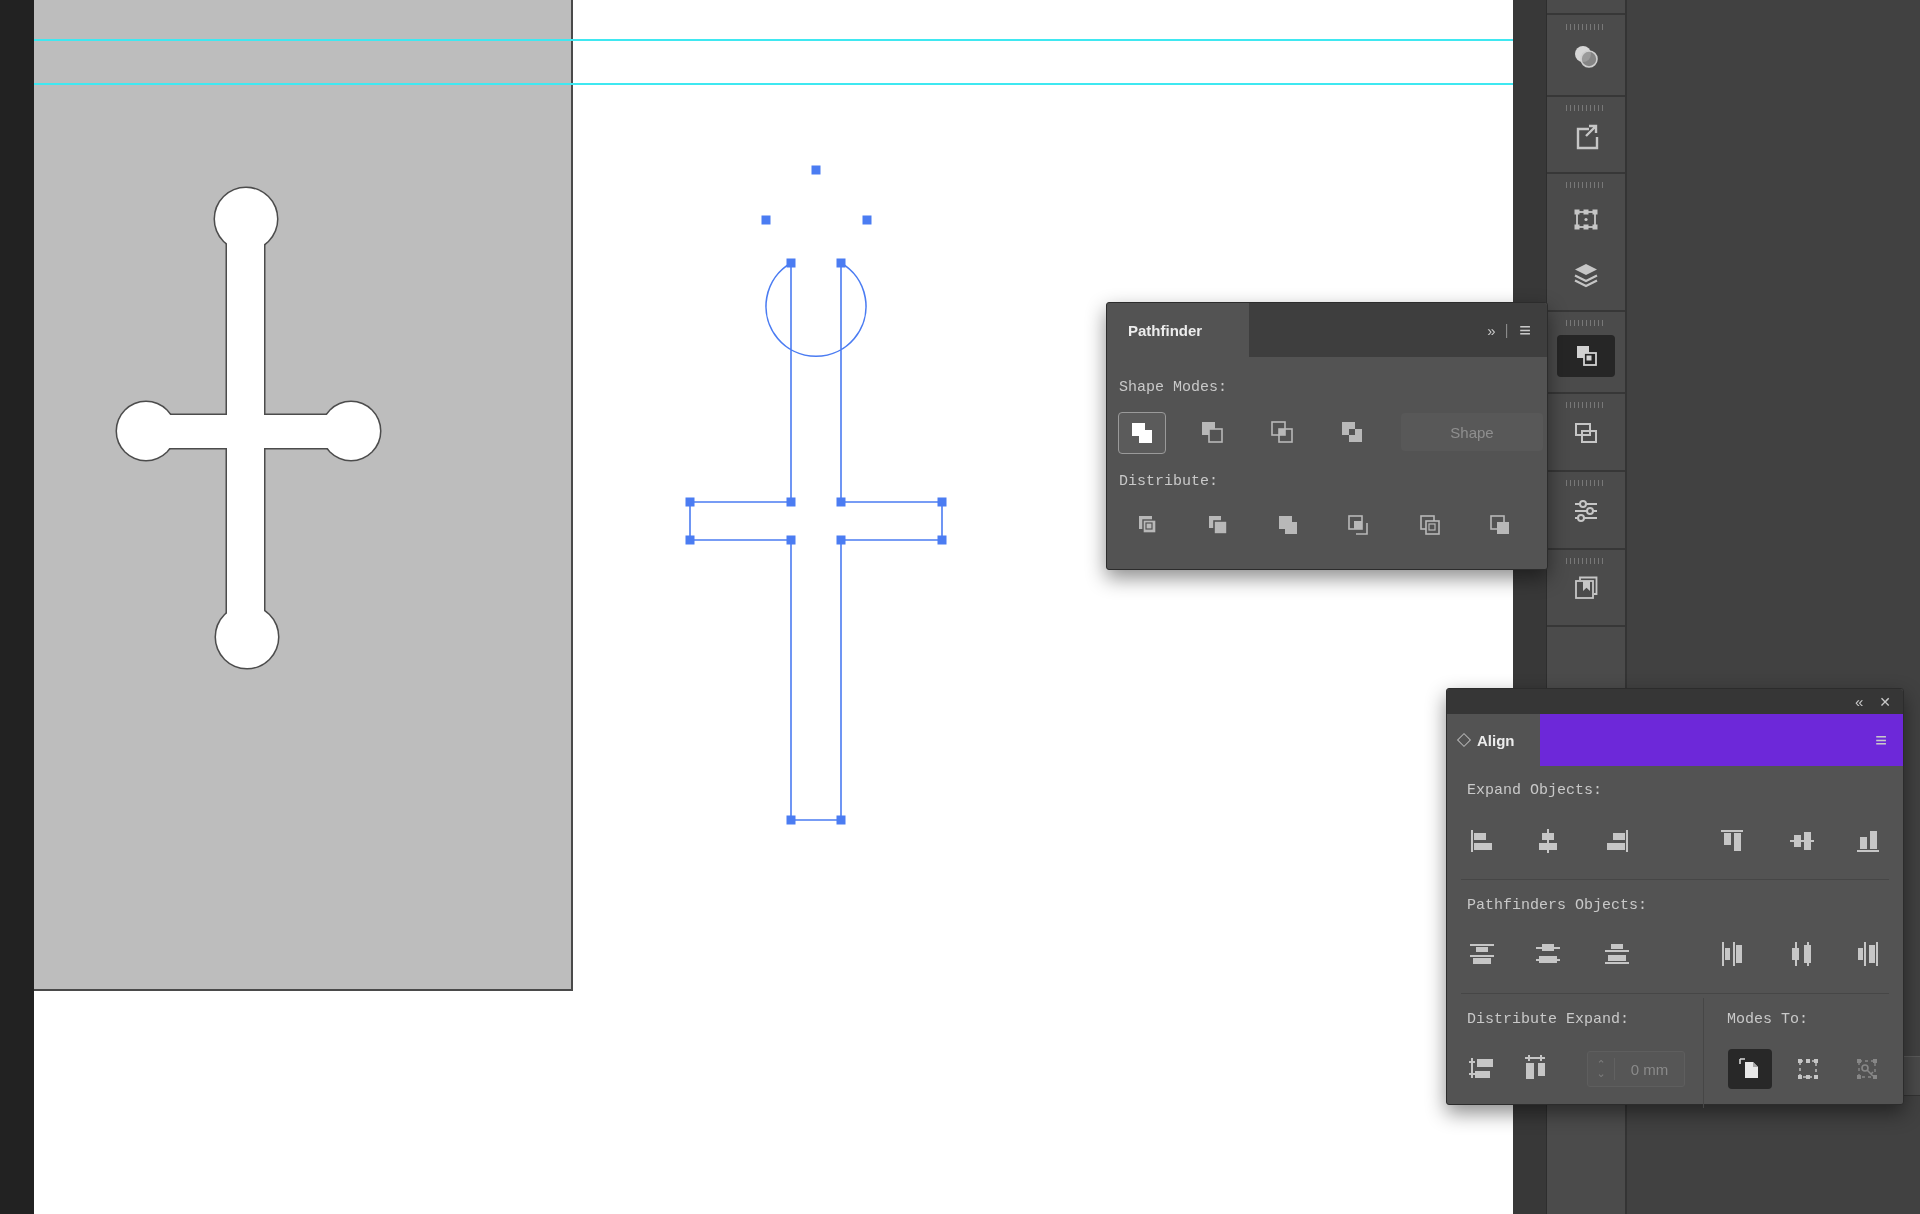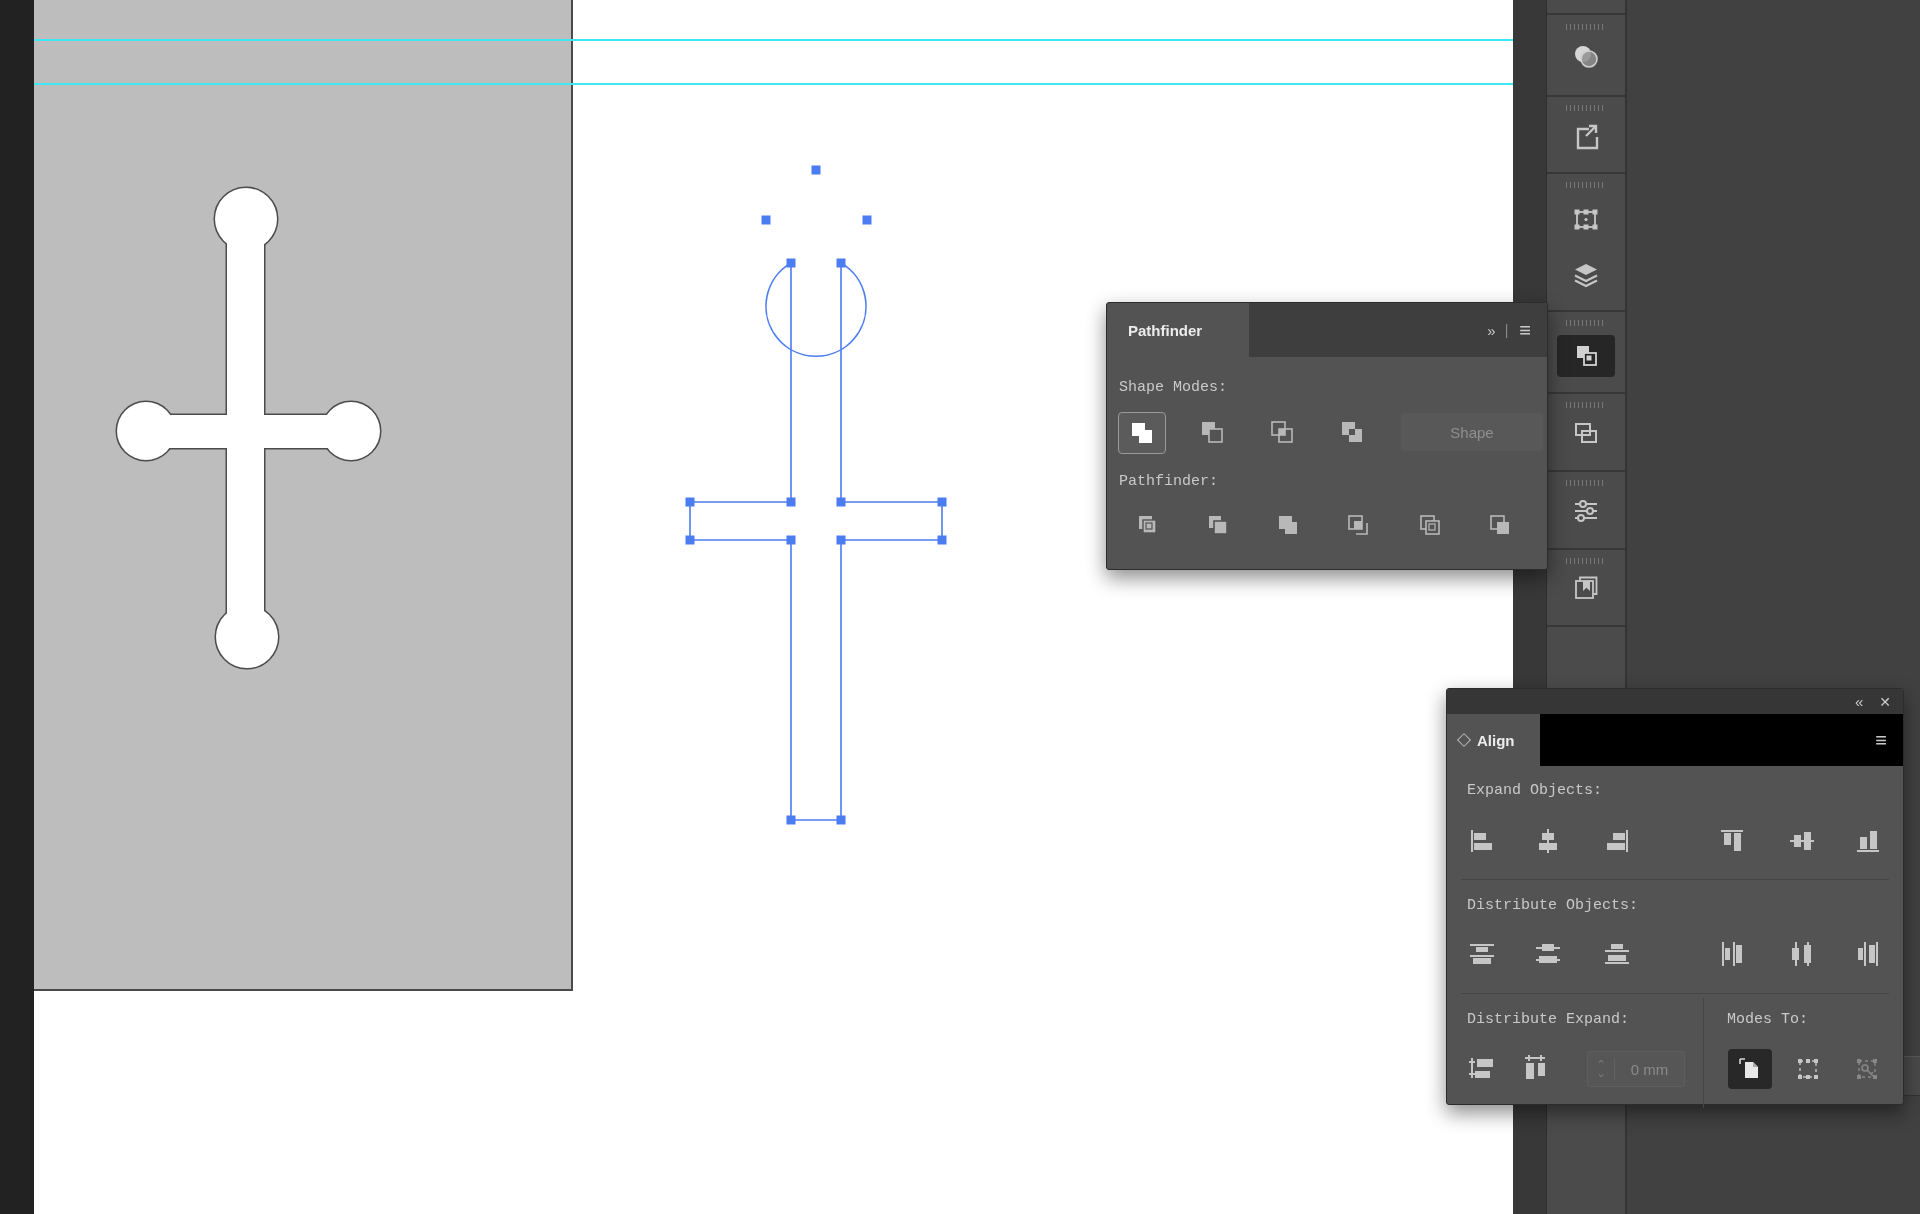--- a/index.html
+++ b/index.html
@@ -46,21 +46,21 @@
   .icon-btn{width:46px;height:40px;display:flex;align-items:center;justify-content:center;
     border-radius:4px;}
   .icon-btn.sel{border:1px solid #9a9a9a;background:#5b5b5b;}
   .expand-btn{left:294px;top:56px;width:142px;height:38px;background:#585858;border-radius:4px;
     color:#8f8f8f;font-size:15px;display:flex;align-items:center;justify-content:center;}
 
   
   .al{left:1412px;top:688px;width:456px;height:415px;}
   .al-titlebar{left:0;top:0;right:0;height:25px;background:#363636;border-radius:3px 3px 0 0;}
   .al-tbicons{right:12px;top:0;height:25px;display:flex;align-items:center;gap:18px;}
-  .al-tabrow{left:0;top:25px;right:0;height:52px;background:#000000;}
+  .al-tabrow{left:0;top:25px;right:0;height:52px;background:#6d28d9;}
   .al-tab{left:0;top:0;width:93px;height:52px;background:#535353;display:flex;align-items:center;
     gap:8px;padding-left:12px;box-sizing:border-box;}
   .diamond{width:8px;height:8px;border:1px solid #b5b5b5;transform:rotate(45deg);}
   .al-menu{right:16px;top:0;height:52px;display:flex;align-items:center;}
   .al-body{left:0;top:77px;right:0;bottom:0;}
   .al-div{left:14px;right:14px;height:1px;background:#464646;}
   .vdiv{left:256px;top:232px;width:1px;height:110px;background:#464646;}
   .ai30{width:30px;height:30px;display:block;}
   .stepper{left:140px;top:285px;width:96px;height:34px;background:#565656;border:1px solid #5e5e5e;
     border-radius:3px;display:flex;align-items:center;color:#8a8a8a;}
@@ -260,21 +260,21 @@
       </div>
       <div class="abs icon-btn" style="left:222px;top:55px">
         <svg width="24" height="24" viewBox="0 0 24 24">
           <rect x="2" y="2" width="13" height="13" fill="#b8b8b8"></rect>
             <rect x="9" y="9" width="13" height="13" fill="#b8b8b8"></rect>
           <rect x="9" y="9" width="6" height="6" fill="#535353"></rect>
         </svg>
       </div>
       <div class="abs expand-btn">Shape</div>
 
-      <div class="abs panel-label pf-lbl2">Pathfinder:</div>
+      <div class="abs panel-label pf-lbl2">Distribute:</div>
 
       <div class="abs icon-btn" style="left:18px;top:148px">
         <svg width="24" height="24" viewBox="0 0 24 24">
           <rect x="3" y="3" width="13" height="13" fill="#b8b8b8"></rect>
           <rect x="7" y="7" width="13" height="13" fill="#b8b8b8" stroke="#535353" stroke-width="1.4"></rect>
           <rect x="10" y="10" width="6" height="6" fill="none" stroke="#535353" stroke-width="1.2"></rect>
         </svg>
       </div>
       <div class="abs icon-btn" style="left:88px;top:148px">
         <svg width="24" height="24" viewBox="0 0 24 24">
@@ -367,21 +367,21 @@
       </svg>
       <svg class="abs ai30" style="left:406px;top:60px" viewBox="0 0 30 30">
         <g fill="#c6c6c6">
             <rect x="4" y="24" width="22" height="2"></rect>
             <rect x="7" y="11" width="7" height="12"></rect>
             <rect x="17" y="5" width="7" height="18"></rect>
           </g>
       </svg>
 
       <div class="abs al-div" style="top:113px"></div>
-      <div class="abs panel-label" style="left:20px;top:131px">Distribute Objects:</div>
+      <div class="abs panel-label" style="left:20px;top:131px">Pathfinders Objects:</div>
 
       <svg class="abs ai30" style="left:20px;top:173px" viewBox="0 0 30 30">
         <g fill="#c6c6c6">
             <rect x="3" y="5" width="24" height="2"></rect>
             <rect x="9" y="8" width="12" height="5"></rect>
             <rect x="3" y="16" width="24" height="2"></rect>
             <rect x="6" y="19" width="18" height="6"></rect>
           </g>
       </svg>
       <svg class="abs ai30" style="left:86px;top:173px" viewBox="0 0 30 30">

